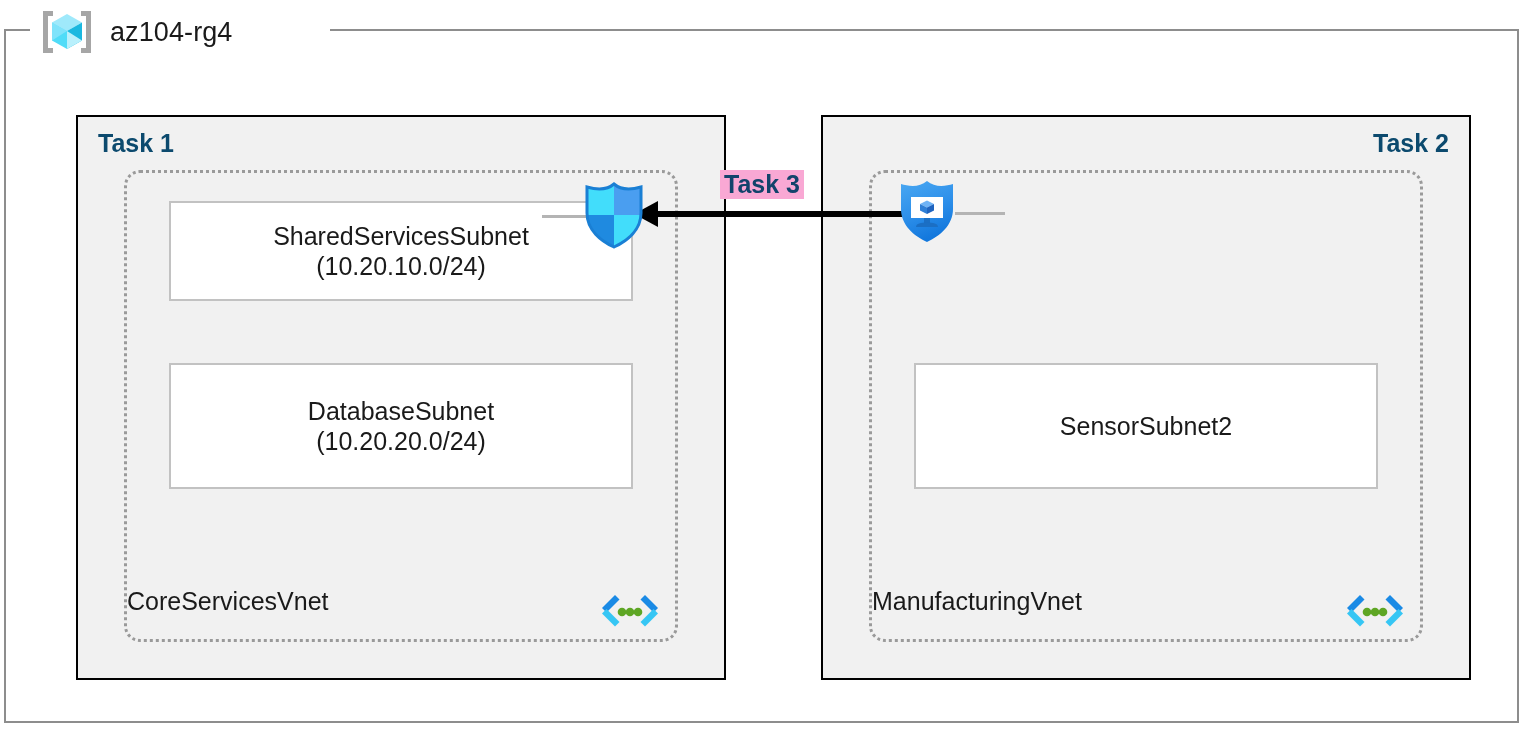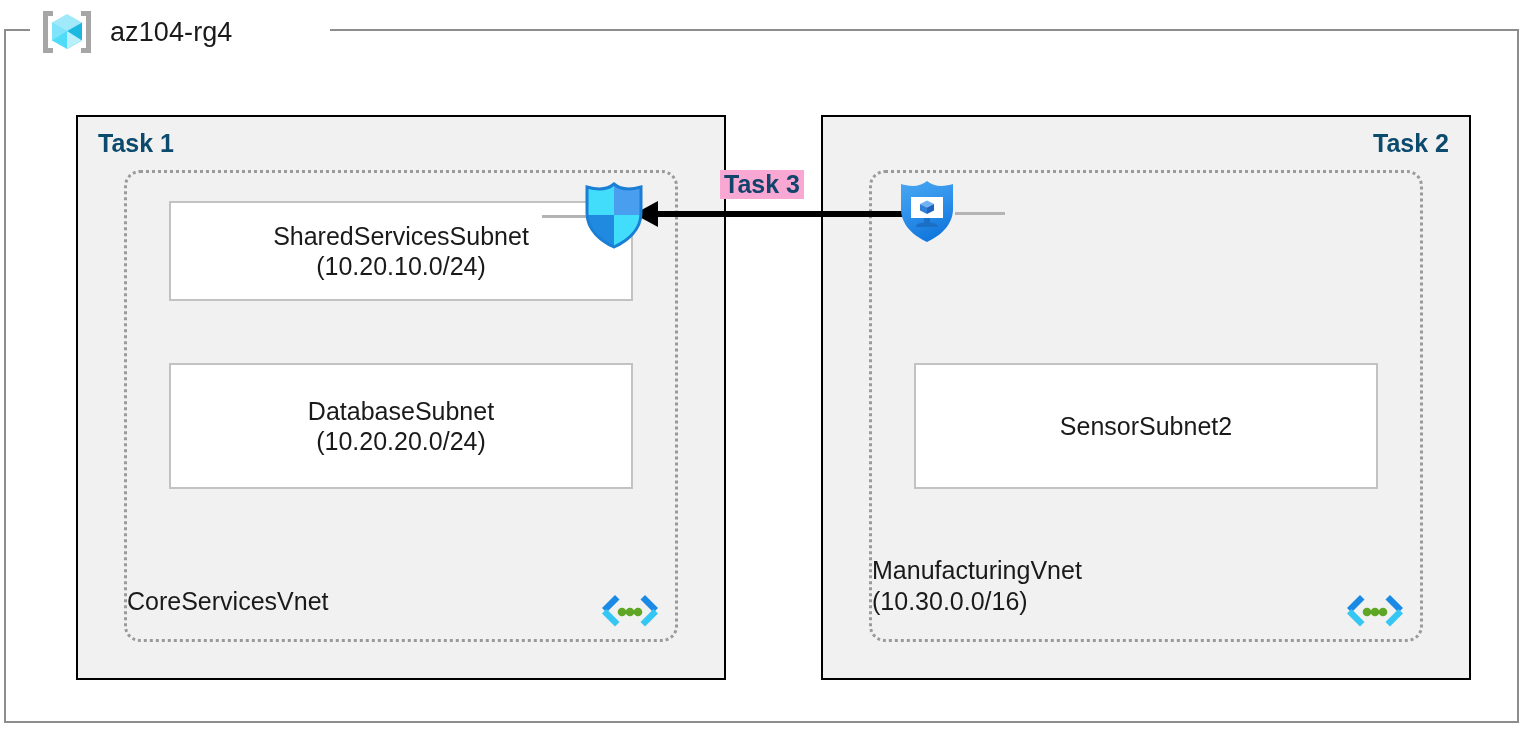--- a/index.html
+++ b/index.html
@@ -264,21 +264,20 @@
 
     <div class="vnet-box">
 
 
       <div class="subnet-box subnet-2">
         <span class="subnet-name">SensorSubnet2</span>
       </div>
 
       <div class="vnet-caption">
         <span>ManufacturingVnet</span>
-        <span class="cidr">(10.30.0.0/16)</span>
       </div>
 
       <span class="vnet-icon">
         <svg width="66" height="44" viewBox="0 0 66 44" xmlns="http://www.w3.org/2000/svg">
           <path d="M18 4 L22.5 8.5 L9.5 21.5 L5 17 Z" fill="#1a8ae5"></path>
           <path d="M5 22.5 L9.5 18 L22.5 31 L18 35.5 Z" fill="#36c6f4"></path>
           <path d="M48 4 L43.5 8.5 L56.5 21.5 L61 17 Z" fill="#1a8ae5"></path>
           <path d="M61 22.5 L56.5 18 L43.5 31 L48 35.5 Z" fill="#36c6f4"></path>
           <circle cx="25" cy="21" r="4.3" fill="#5ea624"></circle>
           <circle cx="33" cy="21" r="4.3" fill="#5ea624"></circle>

